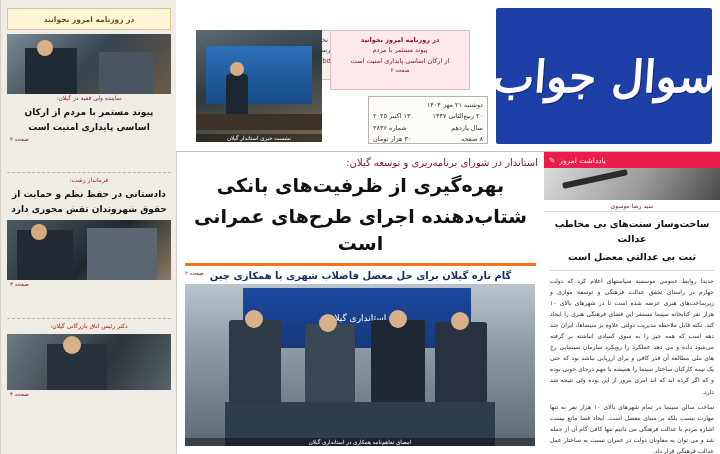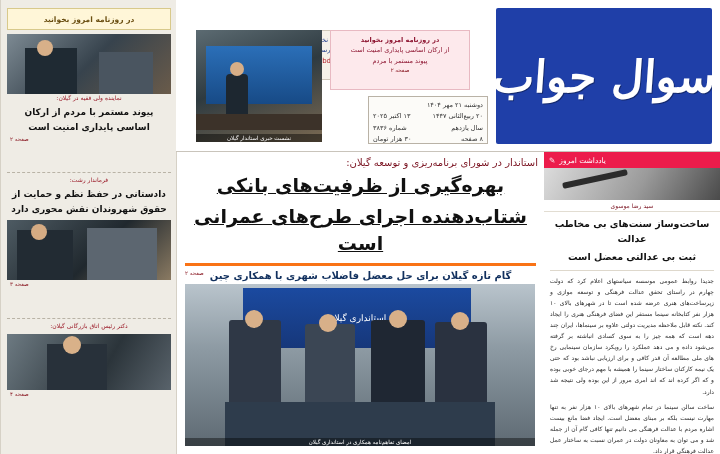--- a/index.html
+++ b/index.html
@@ -207,21 +207,20 @@
     padding: 5px 6px 2px 6px;
   }
   .lead-title {
     text-align: center;
     font-size: 19px;
     font-weight: bold;
     color: #111;
     line-height: 1.42;
     padding: 2px 10px 4px 10px;
     letter-spacing: -0.2px;
-    text-decoration: underline;
   }
   .lead-sub {
     text-align: center;
     font-size: 10px;
     font-weight: bold;
     color: #11305e;
     padding: 4px 8px 5px 8px;
     border-top: 3px solid #f97316;
     margin: 2px 8px 0 8px;
   }
@@ -352,22 +351,22 @@
     <div class="mast-photo">
       <div style="position:absolute;left:10px;top:16px;width:106px;height:58px;background:linear-gradient(180deg,#2b6fb8,#174a86);"></div>
       <div style="position:absolute;left:30px;top:44px;width:22px;height:40px;background:#1d2730;border-radius:4px 4px 0 0;"></div>
       <div style="position:absolute;left:34px;top:32px;width:14px;height:14px;border-radius:50%;background:#d7ae87;"></div>
       <div style="position:absolute;left:0;bottom:12px;width:126px;height:16px;background:#3c3229;"></div>
       <div class="ph-cap">نشست خبری استاندار گیلان</div>
     </div>
 
     <div class="mast-ad">
       <div style="font-weight:bold">در روزنامه امروز بخوانید</div>
+      <div>پیوند مستمر با مردم</div>
       <div>از ارکان اساسی پایداری امنیت است</div>
-      <div>پیوند مستمر با مردم</div>
       <div style="color:#8b1a24;font-size:5.5px">صفحه ۲</div>
     </div>
   </div>
 
   <div class="left-col">
 
     <div class="lc-head">در روزنامه امروز بخوانید</div>
 
     <div class="side-item" style="top:34px">
       <div class="side-photo p1">

